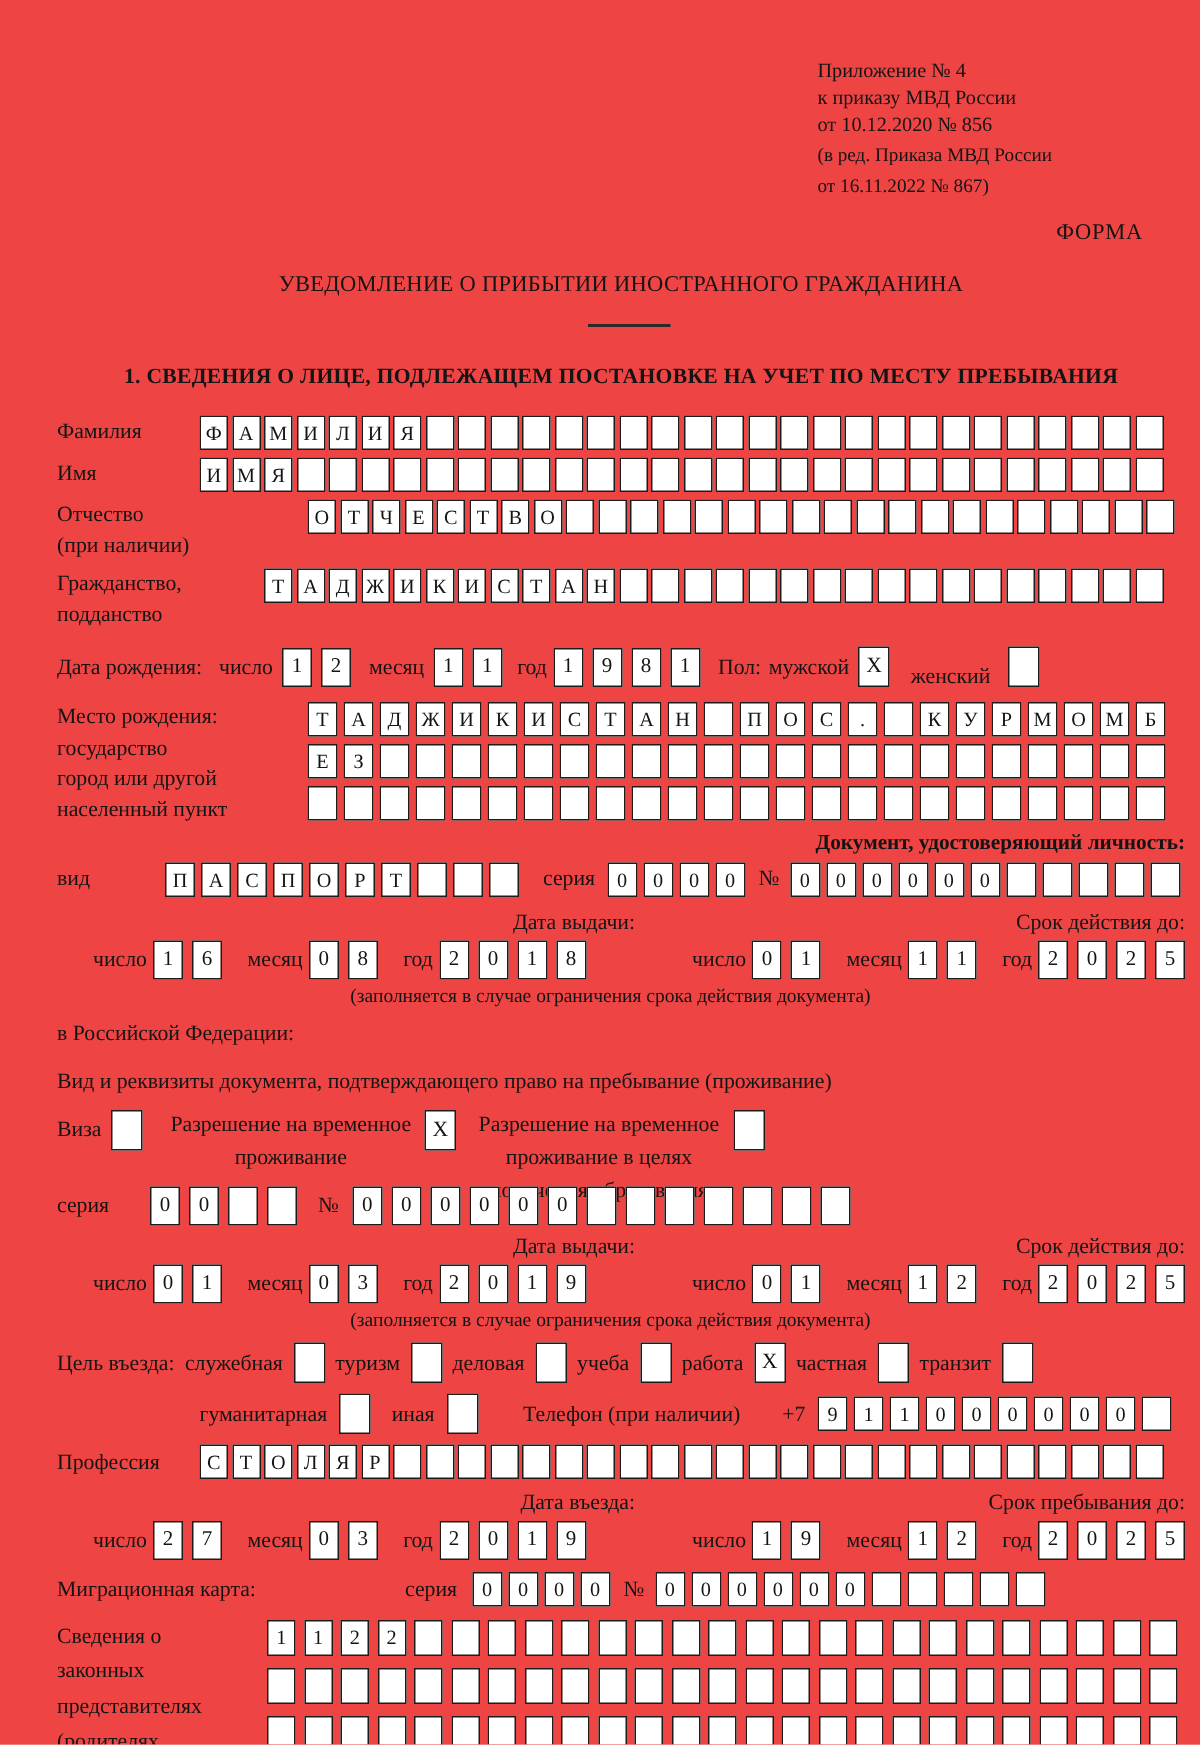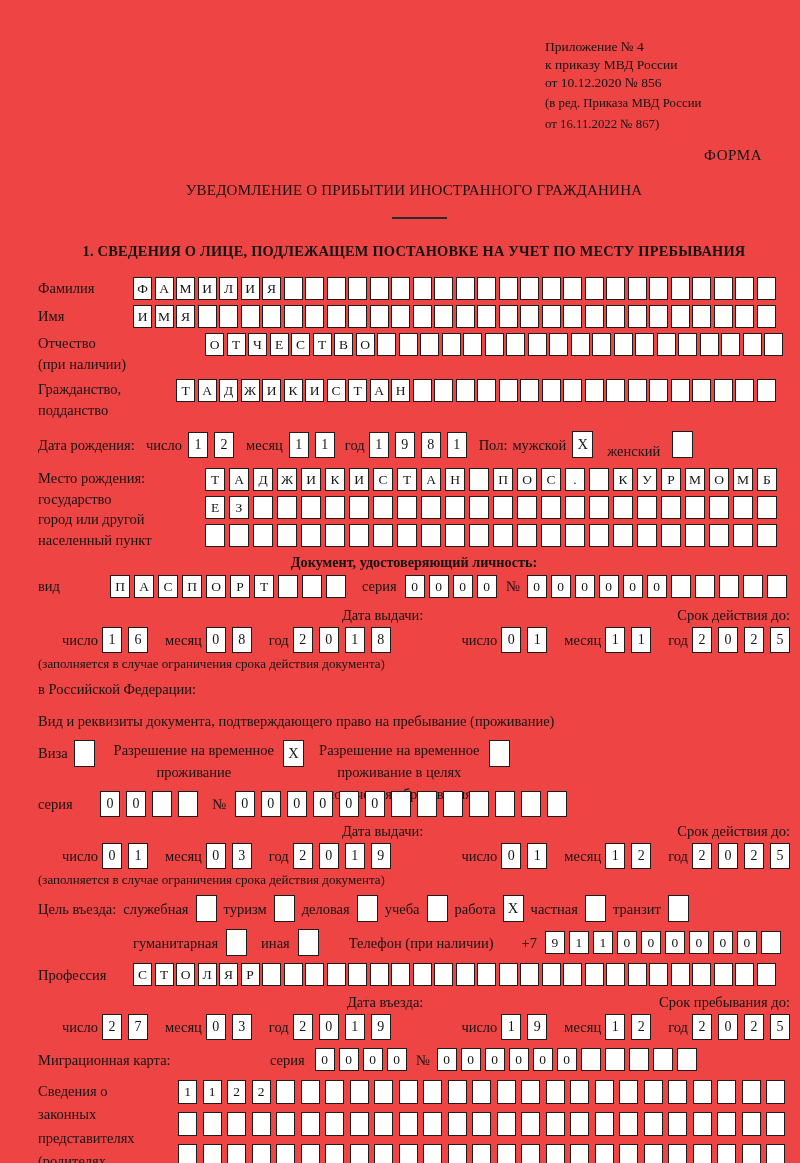--- a/index.html
+++ b/index.html
@@ -29,21 +29,21 @@
   .big{gap:6px}.big .cell{width:20px;height:26px;font-size:14px}
   .one .cell{width:21px;height:27px;font-size:14.5px}
   .stack .cells{margin-bottom:5px;display:flex}
 
   
   .dblock{display:flex;margin-top:9px}
   .dcol1{width:400px}.dcol2{flex:1}
   .dhead{text-align:right;font-size:14.5px;margin-bottom:3px}
   .dgrp{display:flex;align-items:center;gap:4px;font-size:14.5px}
   .dgrp .gap{width:9px}
-  .note{text-align:left;font-size:13px;padding-right:14px;margin-top:3px}
+  .note{text-align:center;font-size:13px;padding-right:14px;margin-top:3px}
 
   
   .cbband{display:flex;align-items:flex-start;gap:9px;margin-top:8px;font-size:14.5px}
   .cbtext{text-align:center;line-height:1.5}
   .plain{font-size:14.5px;line-height:1.55;margin-top:9px}
   .inrow{display:inline-flex;align-items:center;gap:6px}
 </style>
 </head>
 <body>
 
@@ -321,21 +321,21 @@
           <span class="cell"></span>
           <span class="cell"></span>
           <span class="cell"></span>
           <span class="cell"></span>
           <span class="cell"></span>
           <span class="cell"></span>
         </span>
     </span>
   </div>
 
-  <div style="text-align:center;font-weight:bold;font-size:14.2px;margin-top:2px">Документ, удостоверяющий личность:</div>
+  <div style="text-align:right;font-weight:bold;font-size:14.2px;margin-top:2px">Документ, удостоверяющий личность:</div>
 
   <div class="frow" style="margin-top:4px">
     <span class="flabel w72">вид</span>
     <span class="cells med">
         <span class="cell">П</span>
         <span class="cell">А</span>
         <span class="cell">С</span>
         <span class="cell">П</span>
         <span class="cell">О</span>
         <span class="cell">Р</span>

